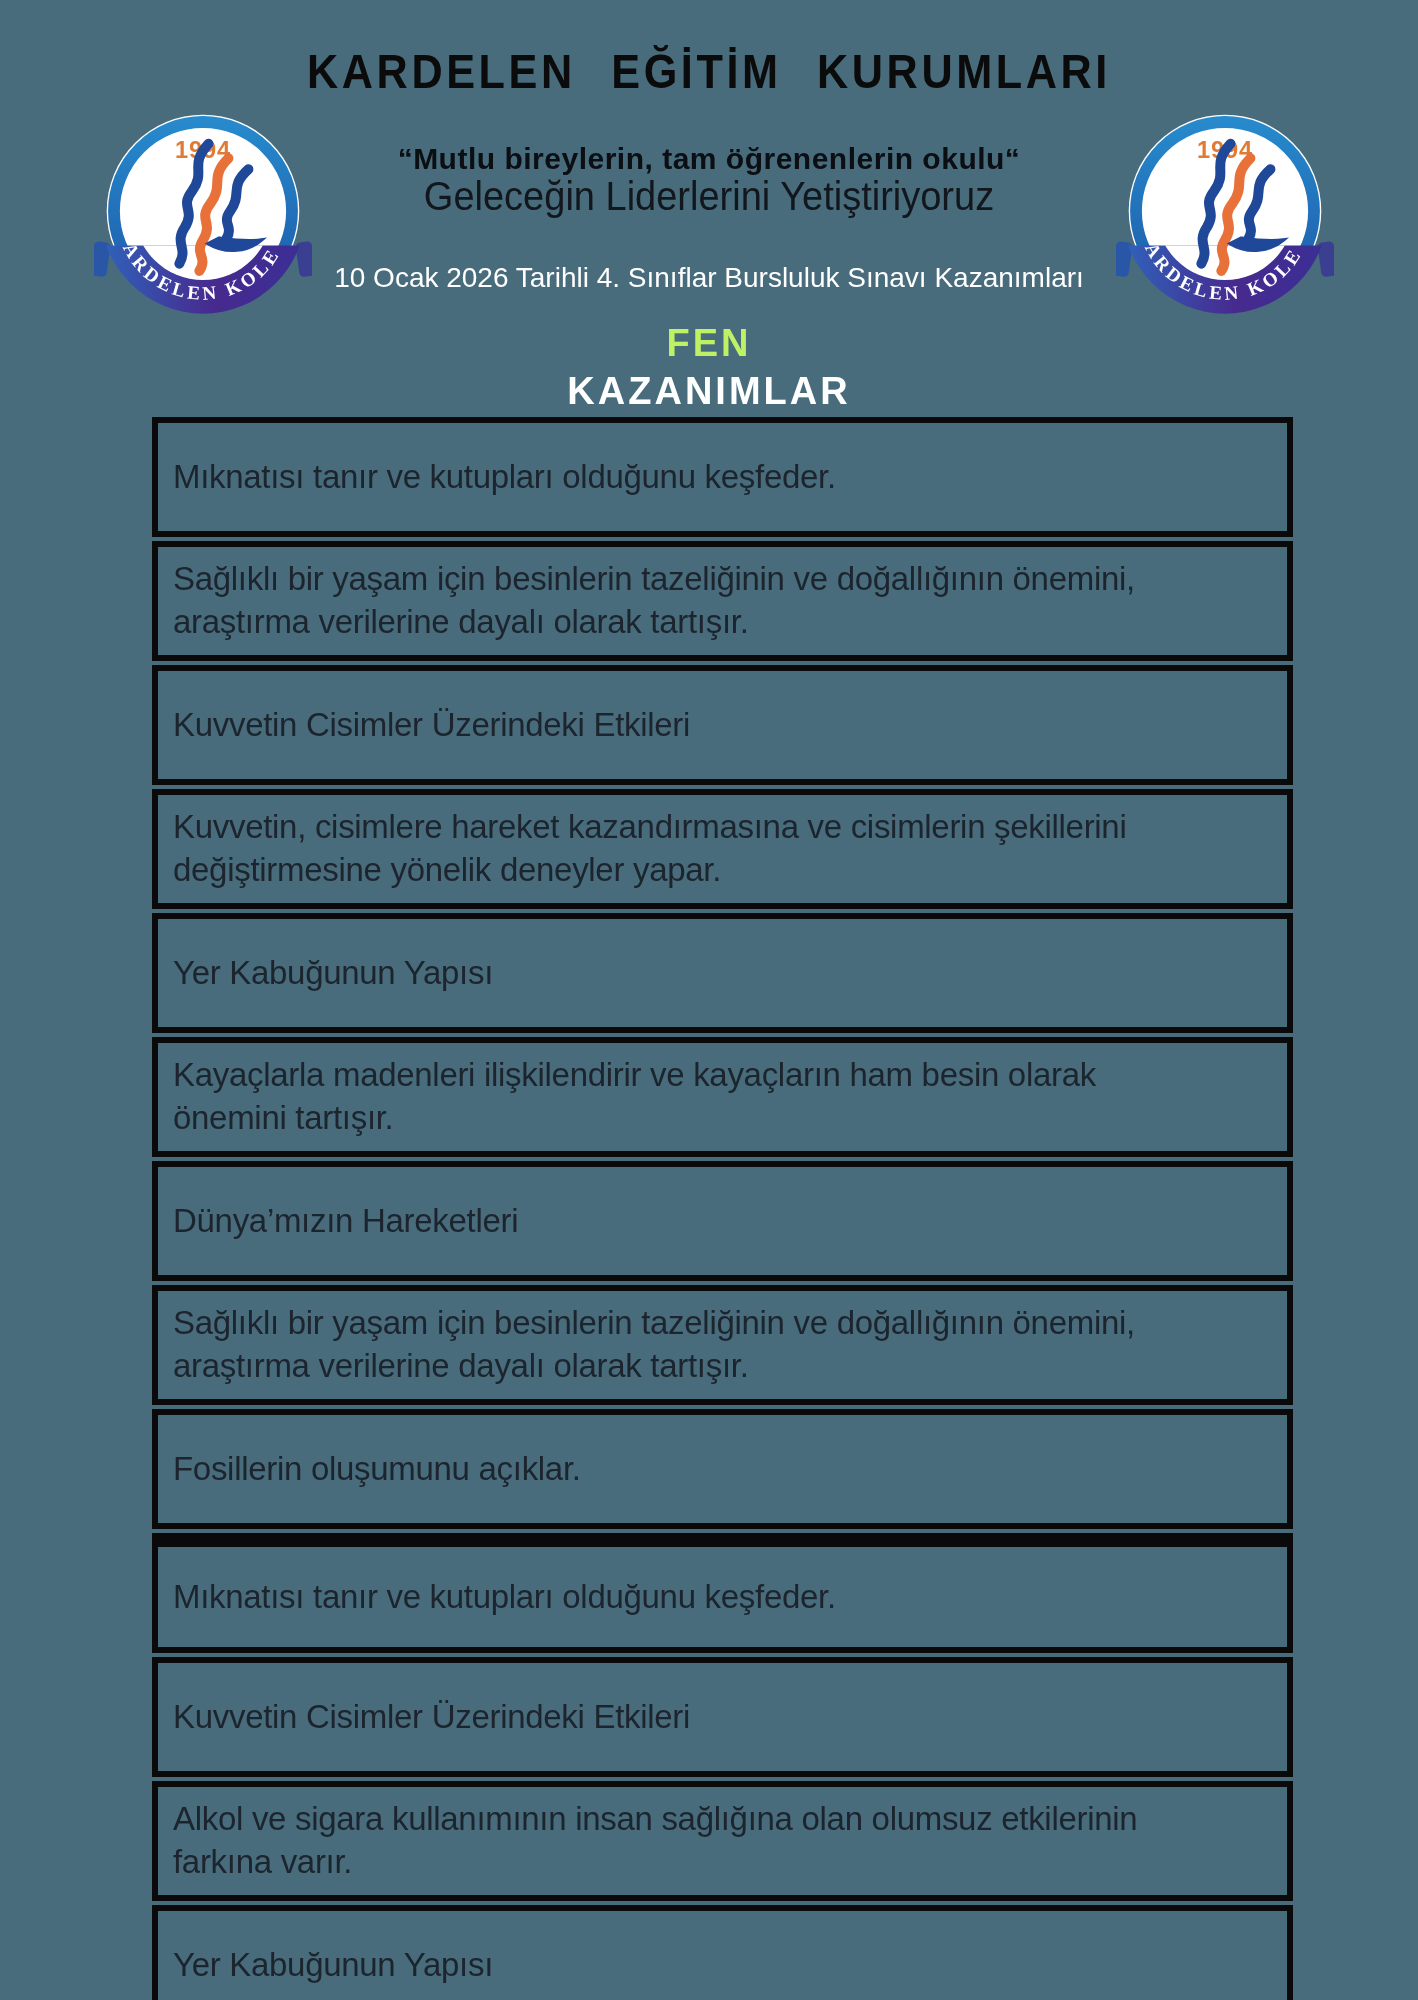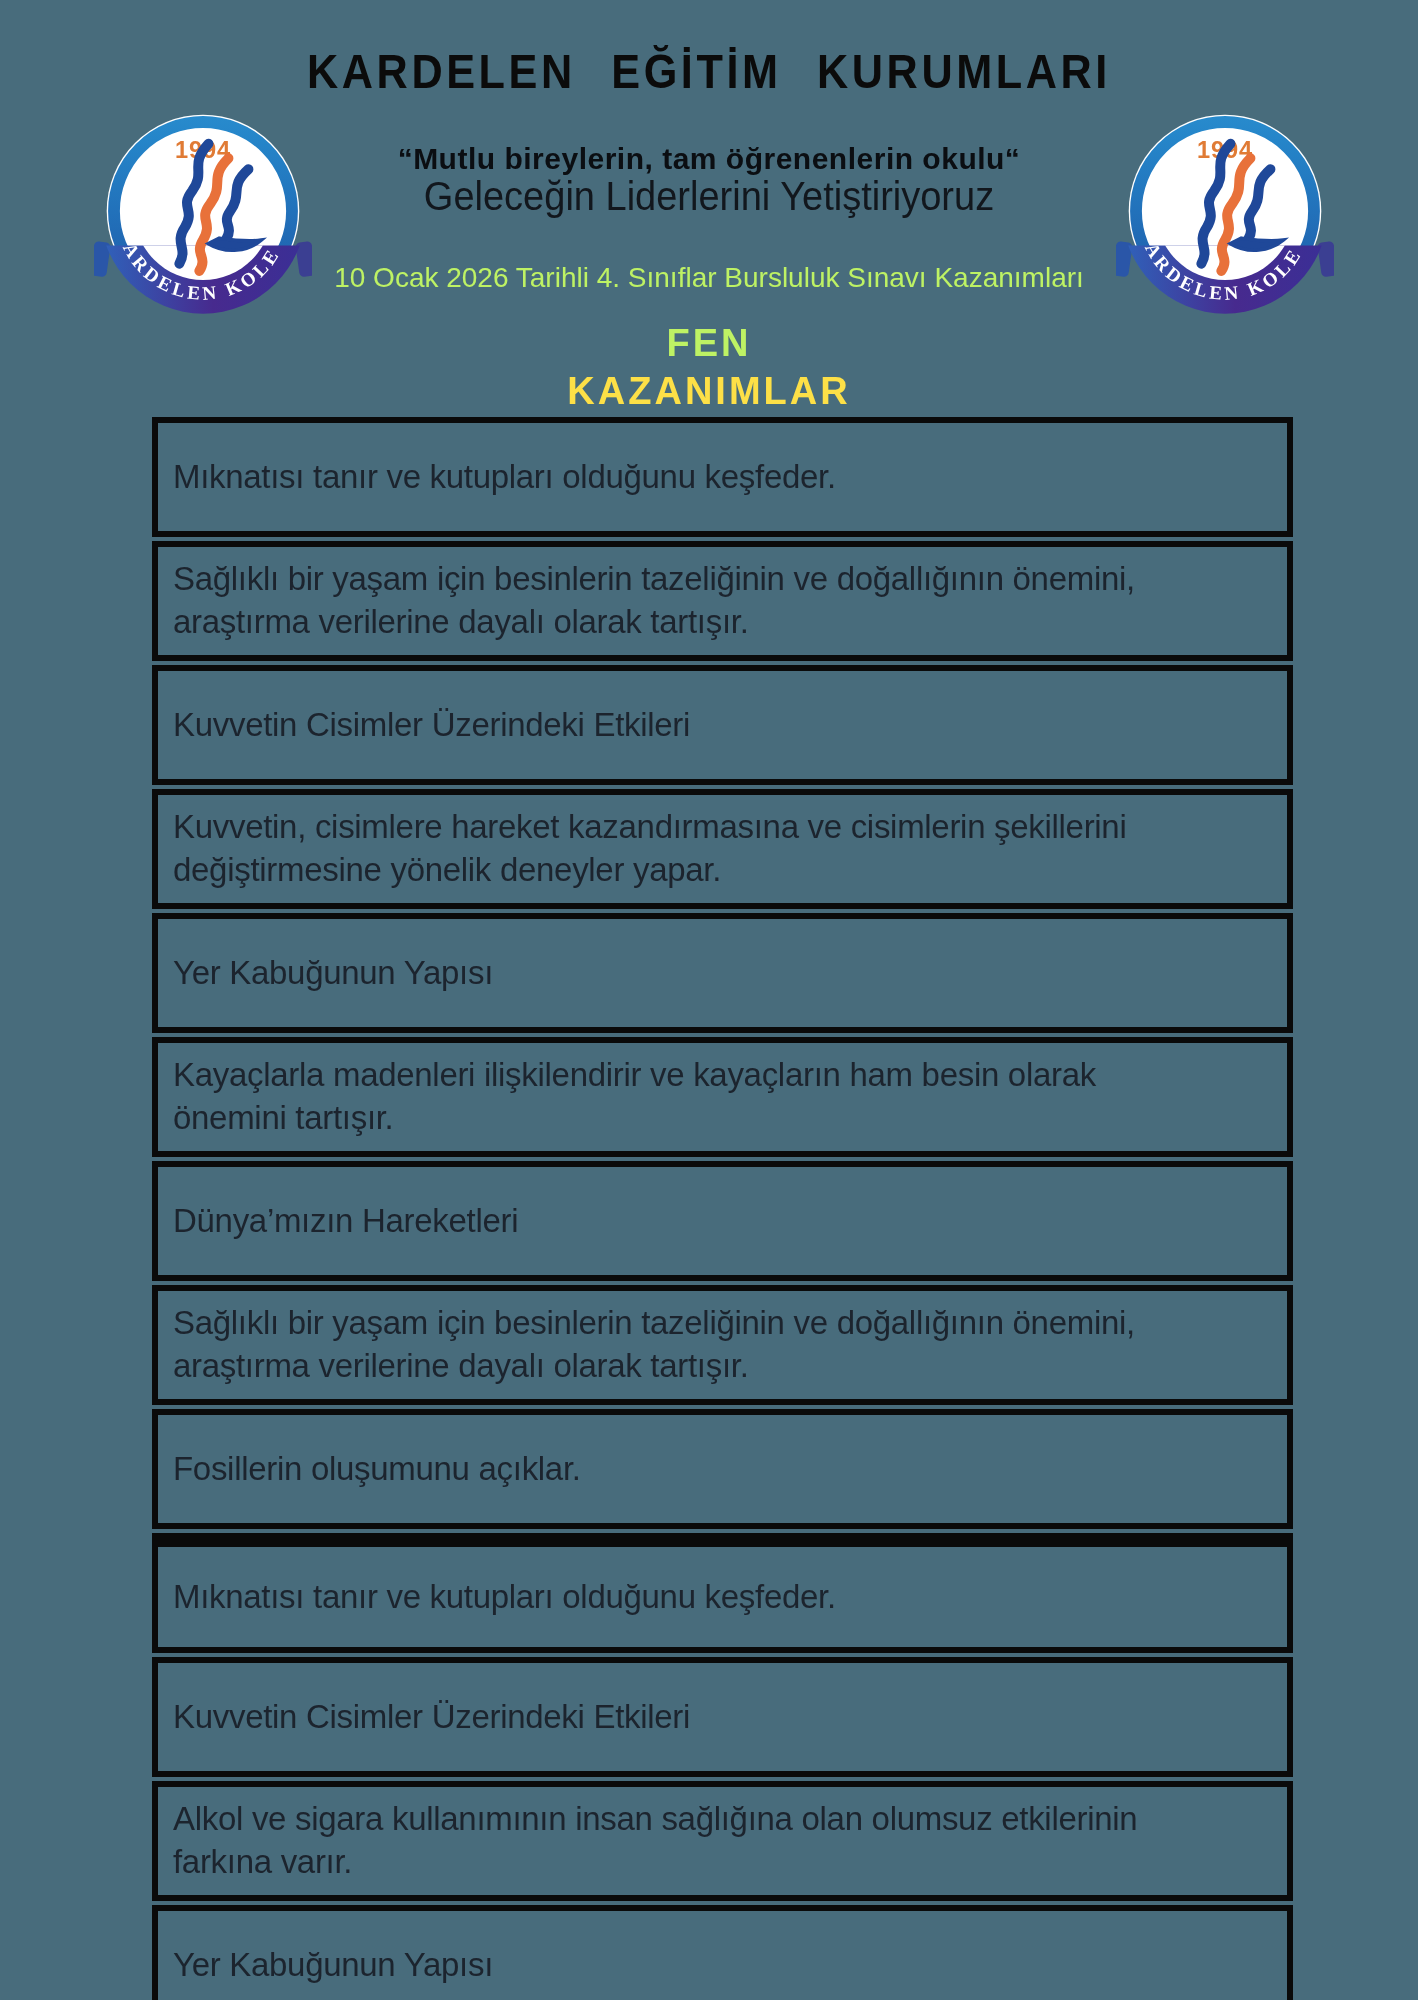--- a/index.html
+++ b/index.html
@@ -33,35 +33,35 @@
     top: 174px;
     font-size: 40px;
     font-weight: 400;
     color:#12171d;
     transform: scaleX(0.95);
   }
   .subtitle {
     top: 262px;
     font-size: 28px;
     font-weight: 400;
-    color:#bef264;
+    color:#ffffff;
   }
   .fen-heading {
     top: 322px;
     font-size: 38px;
     font-weight: 700;
     letter-spacing: 3px;
     color:#bef264;
   }
   .kaz-heading {
     top: 370px;
     font-size: 38px;
     font-weight: 700;
     letter-spacing: 3px;
-    color:#fde047;
+    color:#ffffff;
   }
   .logo { position:absolute; top:100px; width:218px; height:222px; }
   .logo-left  { left:94px; }
   .logo-right { left:1116px; }
 
   .kz-table {
     position:absolute;
     top: 417px;
     left: 152px;
     width: 1141px;

